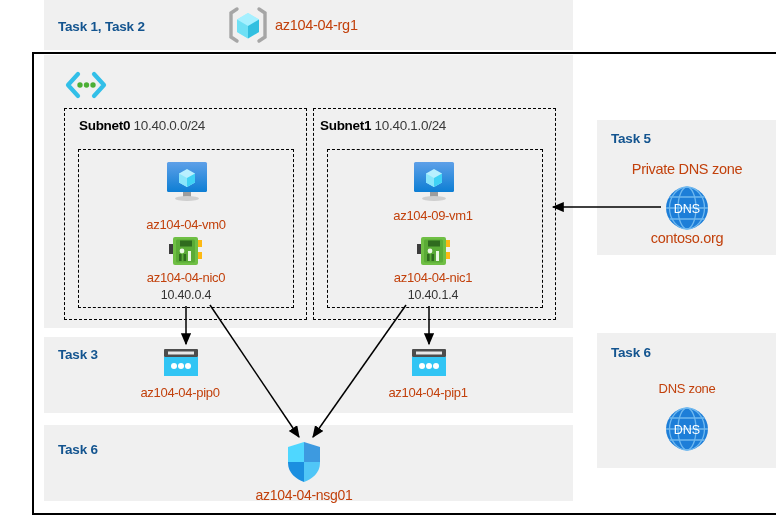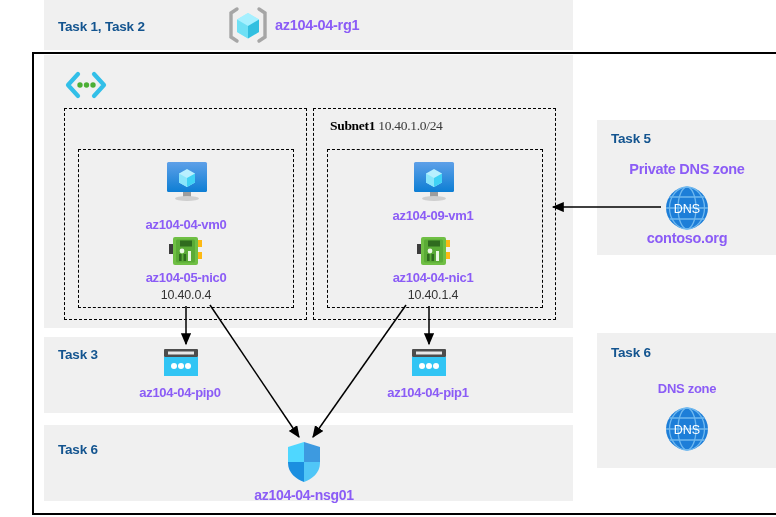--- a/index.html
+++ b/index.html
@@ -50,23 +50,23 @@
   
   .dashed {
     position: absolute;
     border: 1.6px dashed #000000;
     box-sizing: border-box;
     background: transparent;
   }
   
   .res-name {
     position: absolute;
-    font-weight: bold;
+    font-weight: normal;
     font-size: 13px;
-    color: #8b5cf6;
+    color: #c2410c;
     white-space: nowrap;
     letter-spacing: -0.3px;
   }
   .res-sub {
     position: absolute;
     font-size: 12.5px;
     color: #333333;
     white-space: nowrap;
     letter-spacing: -0.2px;
   }
@@ -144,20 +144,24 @@
       <path d="M14 2 L4 13 L14 24" fill="none" stroke="#32bfe8" stroke-width="4.2" stroke-linecap="round" stroke-linejoin="round"></path>
       <path d="M30 2 L40 13 L30 24" fill="none" stroke="#32bfe8" stroke-width="4.2" stroke-linecap="round" stroke-linejoin="round"></path>
       <circle cx="16" cy="13" r="2.7" fill="#4caf35"></circle>
       <circle cx="22.5" cy="13" r="2.7" fill="#4caf35"></circle>
       <circle cx="29" cy="13" r="2.7" fill="#4caf35"></circle>
     </svg>
   </div>
 
 
   <div class="dashed" style="left:36px; top:108px; width:243px; height:212px;"></div>
+  <div class="hdr" style="left:51px; top:118px;">
+    <b>Subnet0</b>
+    <span>10.40.0.0/24</span>
+  </div>
   <div class="dashed" style="left:50px; top:149px; width:216px; height:159px;"></div>
 
   <div class="icon vm-icon" style="left:136px; top:160px;">
     <svg viewBox="0 0 46 42" width="46" height="42">
       <defs>
         <linearGradient id="vmg0" x1="0" y1="0" x2="0" y2="1">
           <stop offset="0%" stop-color="#5ea0e8"></stop>
           <stop offset="100%" stop-color="#0d7ed4"></stop>
         </linearGradient>
       </defs>
@@ -178,25 +182,25 @@
       <rect x="28" y="16" width="5" height="7" fill="#fdb913"></rect>
       <rect x="4" y="1" width="25" height="28" rx="2" fill="#6fbf44"></rect>
       <rect x="7" y="3.5" width="19" height="23" rx="1.5" fill="#5aab36"></rect>
       <rect x="11" y="4.5" width="12" height="6" fill="#2f6b1e"></rect>
       <circle cx="13" cy="15" r="2.4" fill="#eaf7e2"></circle>
       <rect x="10" y="18" width="2.6" height="7" fill="#2f6b1e"></rect>
       <rect x="14.5" y="18" width="2.6" height="7" fill="#2f6b1e"></rect>
       <rect x="19" y="15" width="3" height="10" fill="#eaf7e2"></rect>
     </svg>
   </div>
-  <div class="res-name center-txt" style="left:158px; top:270px;">az104-05-nic0</div>
+  <div class="res-name center-txt" style="left:158px; top:270px;">az104-04-nic0</div>
   <div class="res-sub center-txt" style="left:158px; top:288px;">10.40.0.4</div>
 
   <div class="dashed" style="left:285px; top:108px; width:243px; height:212px;"></div>
-  <div class="hdr" style="left:302px; top:118px;font-family:Liberation Serif, serif;">
+  <div class="hdr" style="left:292px; top:118px;">
     <b>Subnet1</b>
     <span>10.40.1.0/24</span>
   </div>
   <div class="dashed" style="left:299px; top:149px; width:216px; height:159px;"></div>
 
   <div class="icon vm-icon" style="left:383px; top:160px;">
     <svg viewBox="0 0 46 42" width="46" height="42">
       <defs>
         <linearGradient id="vmg1" x1="0" y1="0" x2="0" y2="1">
           <stop offset="0%" stop-color="#5ea0e8"></stop>

